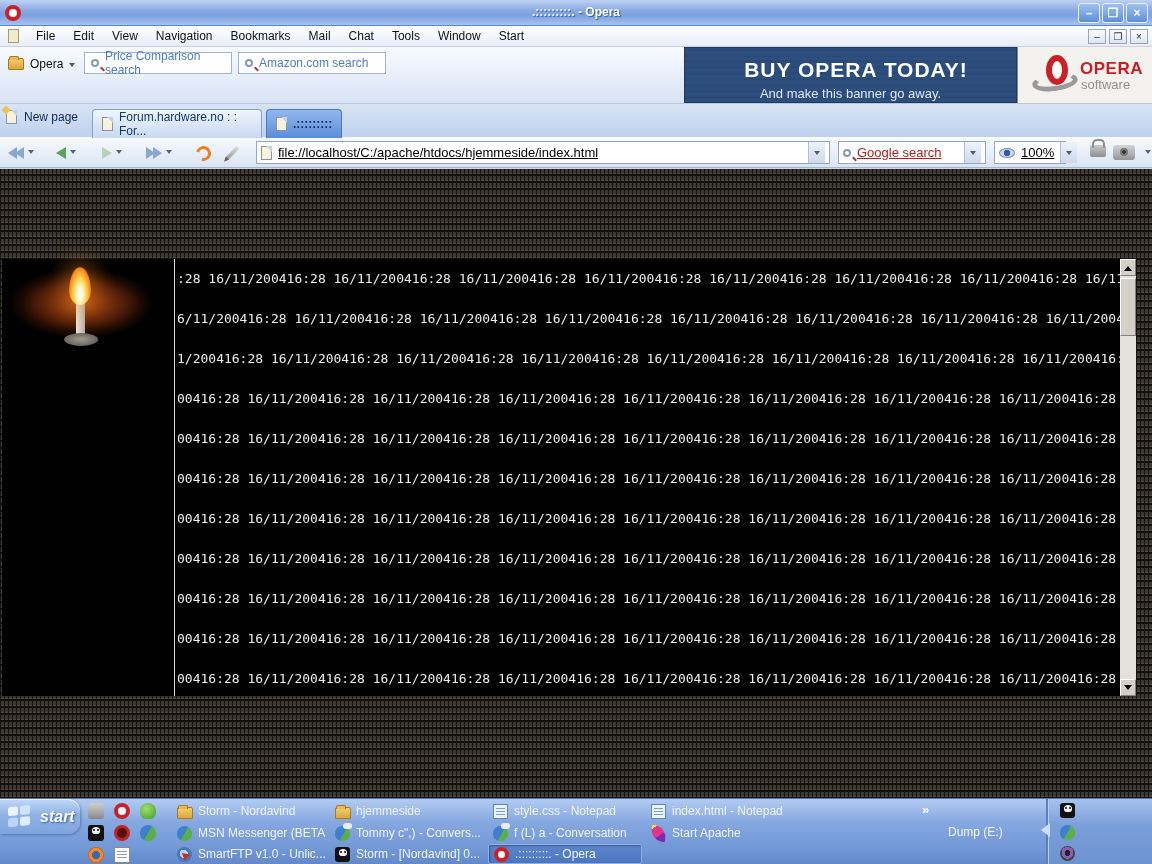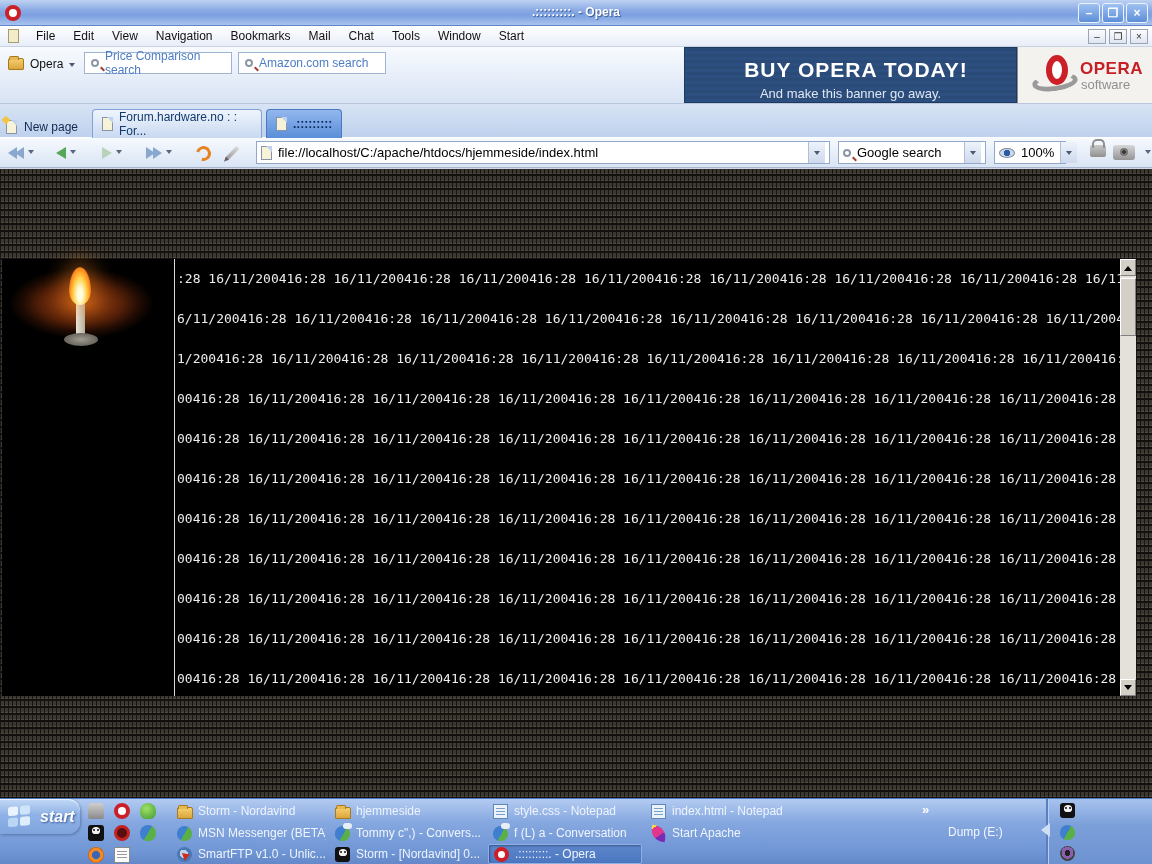--- a/index.html
+++ b/index.html
@@ -57,21 +57,21 @@
     border:6px solid #cc2028; background:#fff; }
   .logo-name { position:absolute; left:62px; top:12px; color:#c81f25; font-weight:bold; font-size:17px; letter-spacing:.5px; }
   .logo-sub { position:absolute; left:63px; top:30px; color:#8f8f8f; font-size:13px; }
 
   
   .tabbar { position:absolute; left:0; top:104px; width:1152px; height:34px;
     background:linear-gradient(#d8e4f5,#bed1ed); border-bottom:1px solid #ffffff; }
   .page-icon { width:11px; height:14px; background:#f7f3d8; border:1px solid #8a94a8; position:relative; flex:none; }
   .page-icon::after { content:""; position:absolute; right:-1px; top:-1px; border:3px solid transparent;
     border-top-color:#bed1ed; border-right-color:#bed1ed; }
-  .newpage-btn { position:absolute; left:6px; top:6px; height:24px; display:flex; align-items:flex-end; gap:7px;
+  .newpage-btn { position:absolute; left:6px; top:6px; height:24px; display:flex; align-items:flex-start; gap:7px;
     font-size:12px; color:#102a50; }
   .newpage-btn .page-icon::before { content:""; position:absolute; left:-4px; top:-4px; width:6px; height:6px;
     background:#f4c53c; transform:rotate(45deg); }
   .tab { position:absolute; top:5px; height:29px; display:flex; align-items:center; gap:6px; padding:0 9px;
     font-size:12px; border:1px solid #7fa3d6; border-bottom:none; border-radius:4px 4px 0 0; }
   .tab-inactive { left:92px; width:170px; background:linear-gradient(#eff5fd,#c8d9f1); color:#123a6d; }
   .tab-active { left:266px; width:76px; background:linear-gradient(#93b7ee,#5a8ed9); color:#0a2a5c;
     font-weight:bold; border-color:#4a79bd; }
 
   
@@ -84,21 +84,21 @@
   .tri-green-l { border-right:10px solid #57a557; border-left:0; }
   .tri-green-r { border-left:10px solid #b9d2b9; border-right:0; }
   .navcaret { width:0; height:0; border:3px solid transparent; border-top:4px solid #56677e; margin-left:4px; }
   .reload-icon { width:15px; height:15px; border:3px solid #e8821e; border-radius:50%;
     border-left-color:transparent; transform:rotate(-30deg); }
   .pencil-icon { width:4px; height:17px; background:linear-gradient(#d8d8d8,#9a9a9a); transform:rotate(45deg);
     border-radius:1px; position:relative; }
   .pencil-icon::after { content:""; position:absolute; left:0; bottom:-5px; border:2px solid transparent;
     border-top:5px solid #5f5f5f; }
   .field { background:#fff; border:1px solid #92a8c8; display:flex; align-items:center; gap:6px;
-    padding:0 4px; font-size:13px; position:absolute; top:3px; height:23px; }
+    padding:0 4px; font-size:13px; position:absolute; top:3px; height:23px;text-decoration:underline; }
   .field .drop { margin-left:auto; width:17px; height:21px; background:linear-gradient(#eef3fb,#cdd9ec);
     border-left:1px solid #aebfd6; display:flex; align-items:center; justify-content:center; flex:none; }
   .eye-icon { width:16px; height:10px; border-radius:50%; background:radial-gradient(circle at 50% 50%, #2a5aa8 0 3px, #cfd8e6 3px); border:1px solid #7c8aa0; flex:none; }
   .lock-icon { position:absolute; left:1090px; top:7px; width:16px; height:12px; background:linear-gradient(#c9c9c9,#8f8f8f);
     border-radius:2px; }
   .lock-icon::before { content:""; position:absolute; left:2px; top:-6px; width:9px; height:7px;
     border:2px solid #8f8f8f; border-bottom:none; border-radius:5px 5px 0 0; }
   .camera-icon { position:absolute; left:1113px; top:7px; width:22px; height:15px;
     background:linear-gradient(#d6d6d6,#949494); border-radius:3px; }
   .camera-icon::after { content:""; position:absolute; left:7px; top:3px; width:8px; height:8px;
@@ -292,21 +292,21 @@
   <div class="navbtn" style="left:230px;">
     <div class="pencil-icon"></div>
   </div>
   <div class="field" style="left:256px; width:574px;">
     <div class="page-icon"></div>
     <span>file://localhost/C:/apache/htdocs/hjemmeside/index.html</span>
     <div class="drop">
         <div class="caret"></div>
       </div>
   </div>
-  <div class="field" style="left:838px; width:148px; color:#000000;">
+  <div class="field" style="left:838px; width:148px; color:#b91c1c;">
     <div class="magnifier"></div>
     <span>Google search</span>
     <div class="drop">
         <div class="caret"></div>
       </div>
   </div>
   <div class="field" style="left:994px; width:72px;">
     <div class="eye-icon"></div>
     <span>100%</span>
     <div class="drop">

